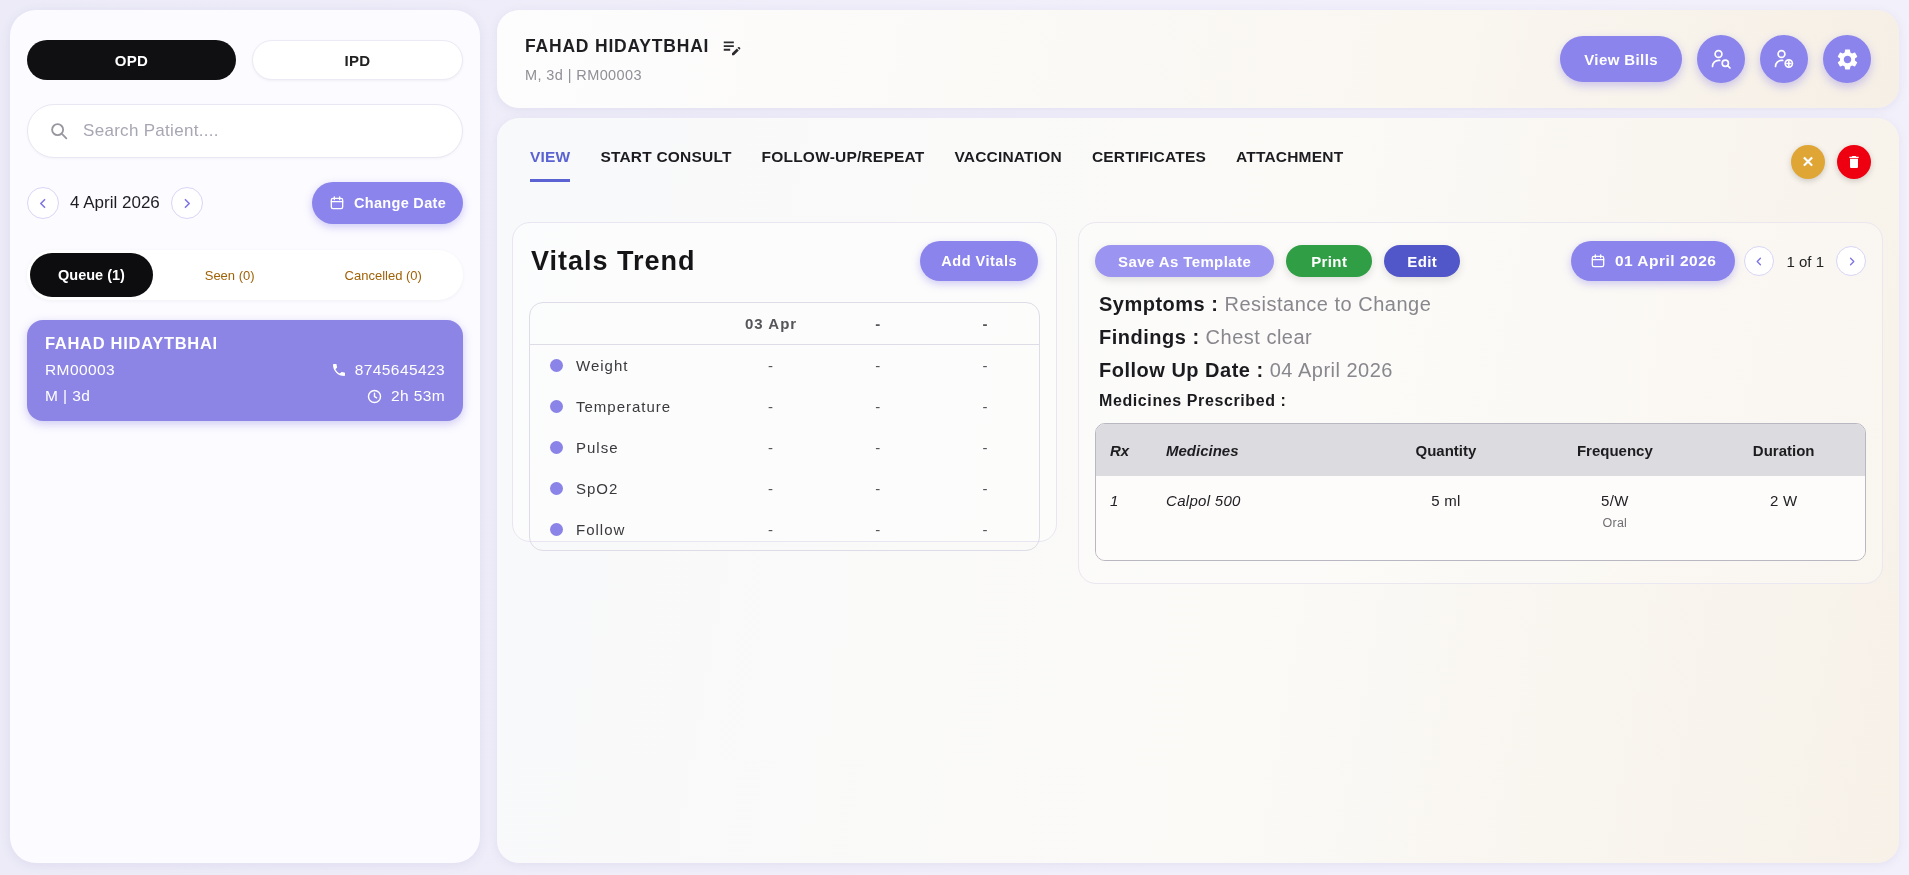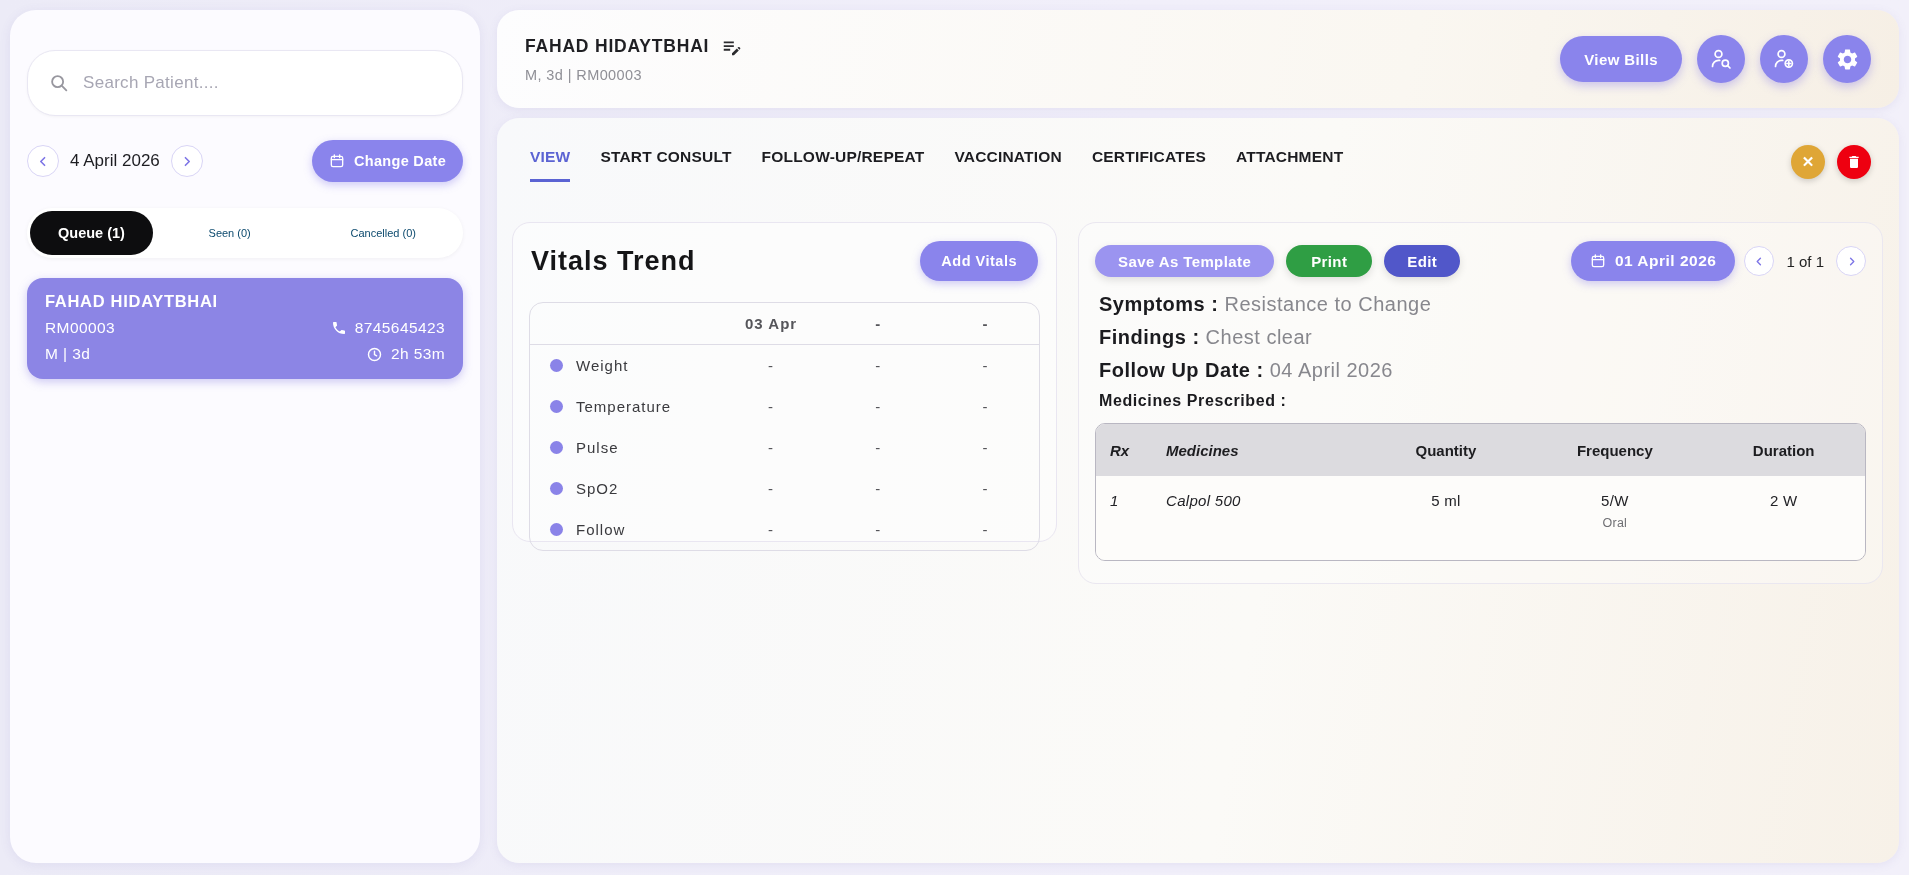--- a/index.html
+++ b/index.html
@@ -21,21 +21,21 @@
   .seg-row { display:flex; gap:16px; margin-top:14px; }
   .seg-btn {
     flex:1; height:40px; border-radius:22px; border:none; cursor:pointer;
     font-family:inherit; font-size:15px; font-weight:bold; letter-spacing:.3px;
     display:flex; align-items:center; justify-content:center;
   }
   .seg-btn.active { background:#101012; color:#fff; }
   .seg-btn.inactive { background:#fff; color:#222; border:1px solid #eceaf4; box-shadow:0 1px 3px rgba(0,0,0,.05); }
 
   .search-box {
-    margin-top:24px; height:66px; background:#fff; border:1px solid #e9e7f3;
+    margin-top:24px; height:54px; background:#fff; border:1px solid #e9e7f3;
     border-radius:28px; display:flex; align-items:center; gap:13px; padding:0 20px;
     box-shadow:0 1px 3px rgba(0,0,0,.04);
   }
   .search-box input {
     border:none; outline:none; background:transparent; flex:1;
     font-family:inherit; font-size:17px; color:#444; letter-spacing:.3px;
   }
   .search-box input::placeholder { color:#a7a6b3; }
 
   .date-row { margin-top:24px; display:flex; align-items:center; gap:11px; }
@@ -54,21 +54,21 @@
 
   .queue-bar {
     margin-top:26px; height:50px; background:#fff; border-radius:25px;
     display:flex; align-items:center; padding:3px; box-shadow:0 1px 4px rgba(0,0,0,.05);
   }
   .queue-pill {
     height:44px; border-radius:22px; background:#0d0d0f; color:#fff;
     font-size:14.5px; font-weight:bold; padding:0 28px;
     display:flex; align-items:center; cursor:pointer;
   }
-  .queue-item { flex:1; text-align:center; font-size:11px; color:#0c4a6e; cursor:pointer; }
+  .queue-item { flex:1; text-align:center; font-size:13px; color:#a16207; cursor:pointer; }
 
   .patient-card {
     margin-top:20px; background:#8c85e5; border-radius:16px;
     padding:14px 18px 16px; color:#fff; cursor:pointer;
     box-shadow:0 3px 10px rgba(120,110,220,.35);
   }
   .pc-name { font-size:16.5px; font-weight:bold; letter-spacing:.7px; }
   .pc-row { display:flex; justify-content:space-between; align-items:center; margin-top:8px; font-size:15.5px; letter-spacing:.4px; }
   .pc-iconval { display:flex; align-items:center; gap:8px; }
 
@@ -182,20 +182,24 @@
   .mt-cell-left { padding-left:14px !important; text-align:left;font-style:italic; }
   .mt-cell-c { text-align:center; }
   .mt-row { background:#fdfcfa; min-height:84px; padding-top:16px; font-size:15px; color:#232327; letter-spacing:.3px; align-items:start; }
   .freq-route { font-size:12.5px; color:#6f6f73; margin-top:7px; letter-spacing:.2px; }
 </style>
 </head>
 <body>
 
 <div class="sidebar">
 
+  <div class="seg-row">
+    <button class="seg-btn active">OPD</button>
+    <button class="seg-btn inactive">IPD</button>
+  </div>
 
   <div class="search-box">
     <span>
       <svg width="22" height="22" viewBox="0 0 24 24" fill="none" stroke="#98979f" stroke-width="2" stroke-linecap="round">
         <circle cx="10.5" cy="10.5" r="6"></circle>
           <path d="M15.2 15.2 L20 20"></path>
       </svg>
     </span>
     <input type="text" placeholder="Search Patient...." style="">
   </div>

